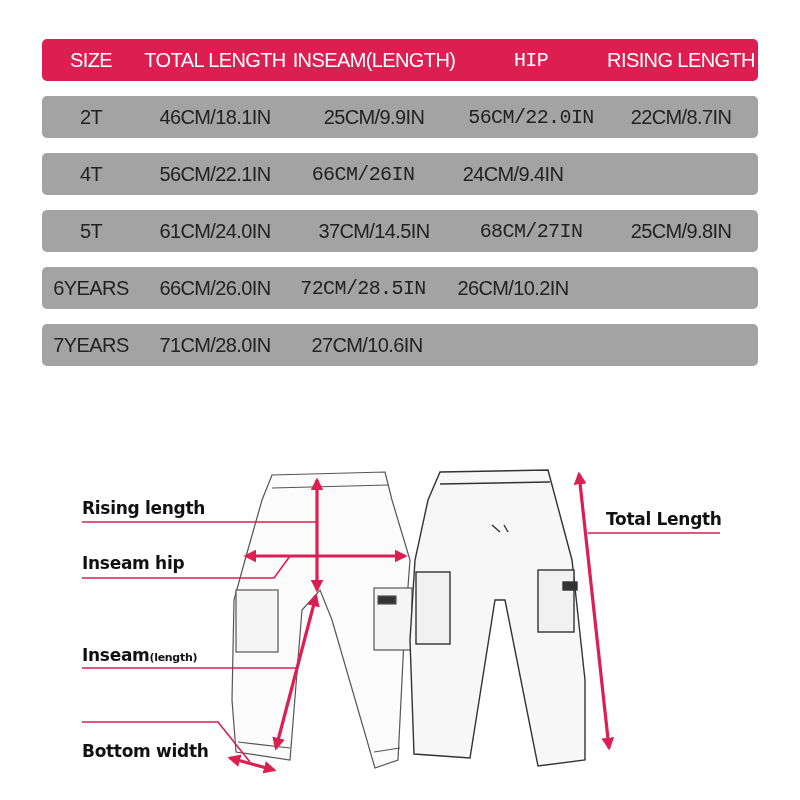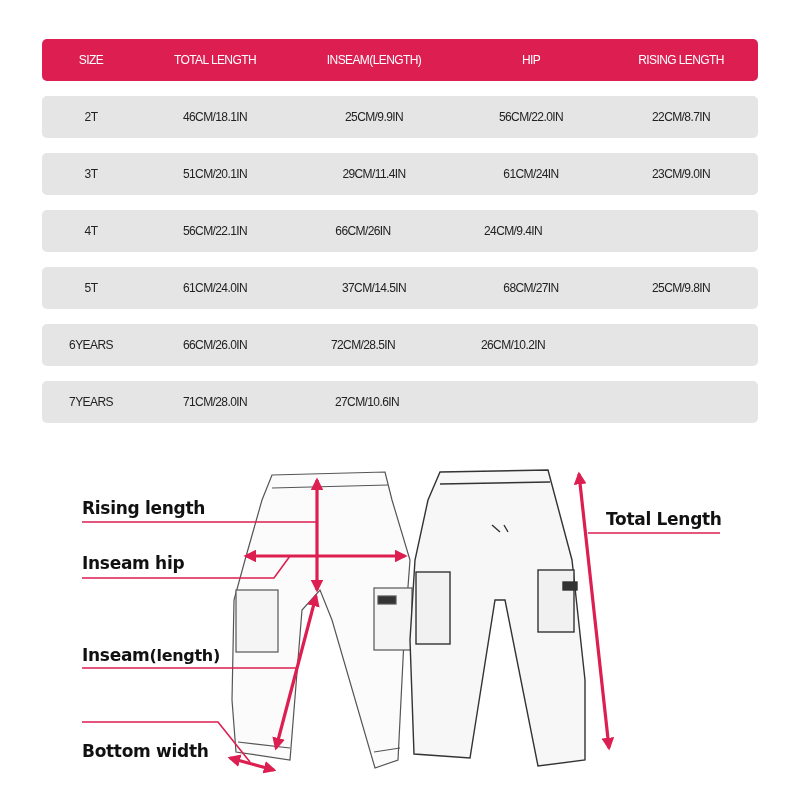--- a/index.html
+++ b/index.html
@@ -1,51 +1,44 @@
 <!DOCTYPE html>
 <html><head>
 <meta charset="utf-8">
 <style>
   html, body { margin:0; padding:0; background:#ffffff; }
   body { width:800px; height:800px; position:relative; overflow:hidden; font-family:"Liberation Sans", sans-serif; }
   .table { position:absolute; left:42px; top:39px; width:716px; }
   .row { display:flex; align-items:center; height:42px; border-radius:5px; margin-bottom:15px; }
   .row.header { background:#dd1e50; color:#fff; }
-  .row.body { background:#e5e5e5; color:#222; }
-  .cell { font-size:12px; text-align:center; letter-spacing:-0.6px; }
-  .c0 { width:98px; } .c1 { width:150px; } .c2 { width:168px; } .c3 { width:146px; } .c4 { width:154px; }
+  .row.body { background:#a3a3a3; color:#222; }
+  .cell { font-size:20px; text-align:center; letter-spacing:-0.6px; }
+  .c0 { width:98px; } .c1 { width:150px; } .c2 { width:168px; } .c3 { width:146px;font-family:Liberation Mono, monospace; } .c4 { width:154px; }
   .diagram { position:absolute; left:0; top:455px; width:800px; height:345px; }
   .label { position:absolute; font-weight:bold; color:#111; font-size:17px; font-family:"DejaVu Sans", sans-serif; letter-spacing:-0.3px; }
-  .label small { font-size:16px; font-weight:bold; }
+  .label small { font-size:11px; font-weight:bold; }
   svg { position:absolute; left:0; top:0; }
 </style>
 </head>
 <body>
 
 <div class="table">
   <div class="row header">
     <div class="cell c0">SIZE</div>
     <div class="cell c1">TOTAL LENGTH</div>
     <div class="cell c2">INSEAM(LENGTH)</div>
     <div class="cell c3">HIP</div>
     <div class="cell c4">RISING LENGTH</div>
   </div>
   <div class="row body">
     <div class="cell c0">2T</div>
     <div class="cell c1">46CM/18.1IN</div>
     <div class="cell c2">25CM/9.9IN</div>
     <div class="cell c3">56CM/22.0IN</div>
     <div class="cell c4">22CM/8.7IN</div>
-  </div>
-  <div class="row body">
-    <div class="cell c0">3T</div>
-    <div class="cell c1">51CM/20.1IN</div>
-    <div class="cell c2">29CM/11.4IN</div>
-    <div class="cell c3">61CM/24IN</div>
-    <div class="cell c4">23CM/9.0IN</div>
   </div>
   <div class="row body">
     <div class="cell c0">4T</div>
     <div class="cell c1">56CM/22.1IN</div>
     <div class="cell c3">66CM/26IN</div>
     <div class="cell c4">24CM/9.4IN</div>
   </div>
   <div class="row body">
     <div class="cell c0">5T</div>
     <div class="cell c1">61CM/24.0IN</div>

